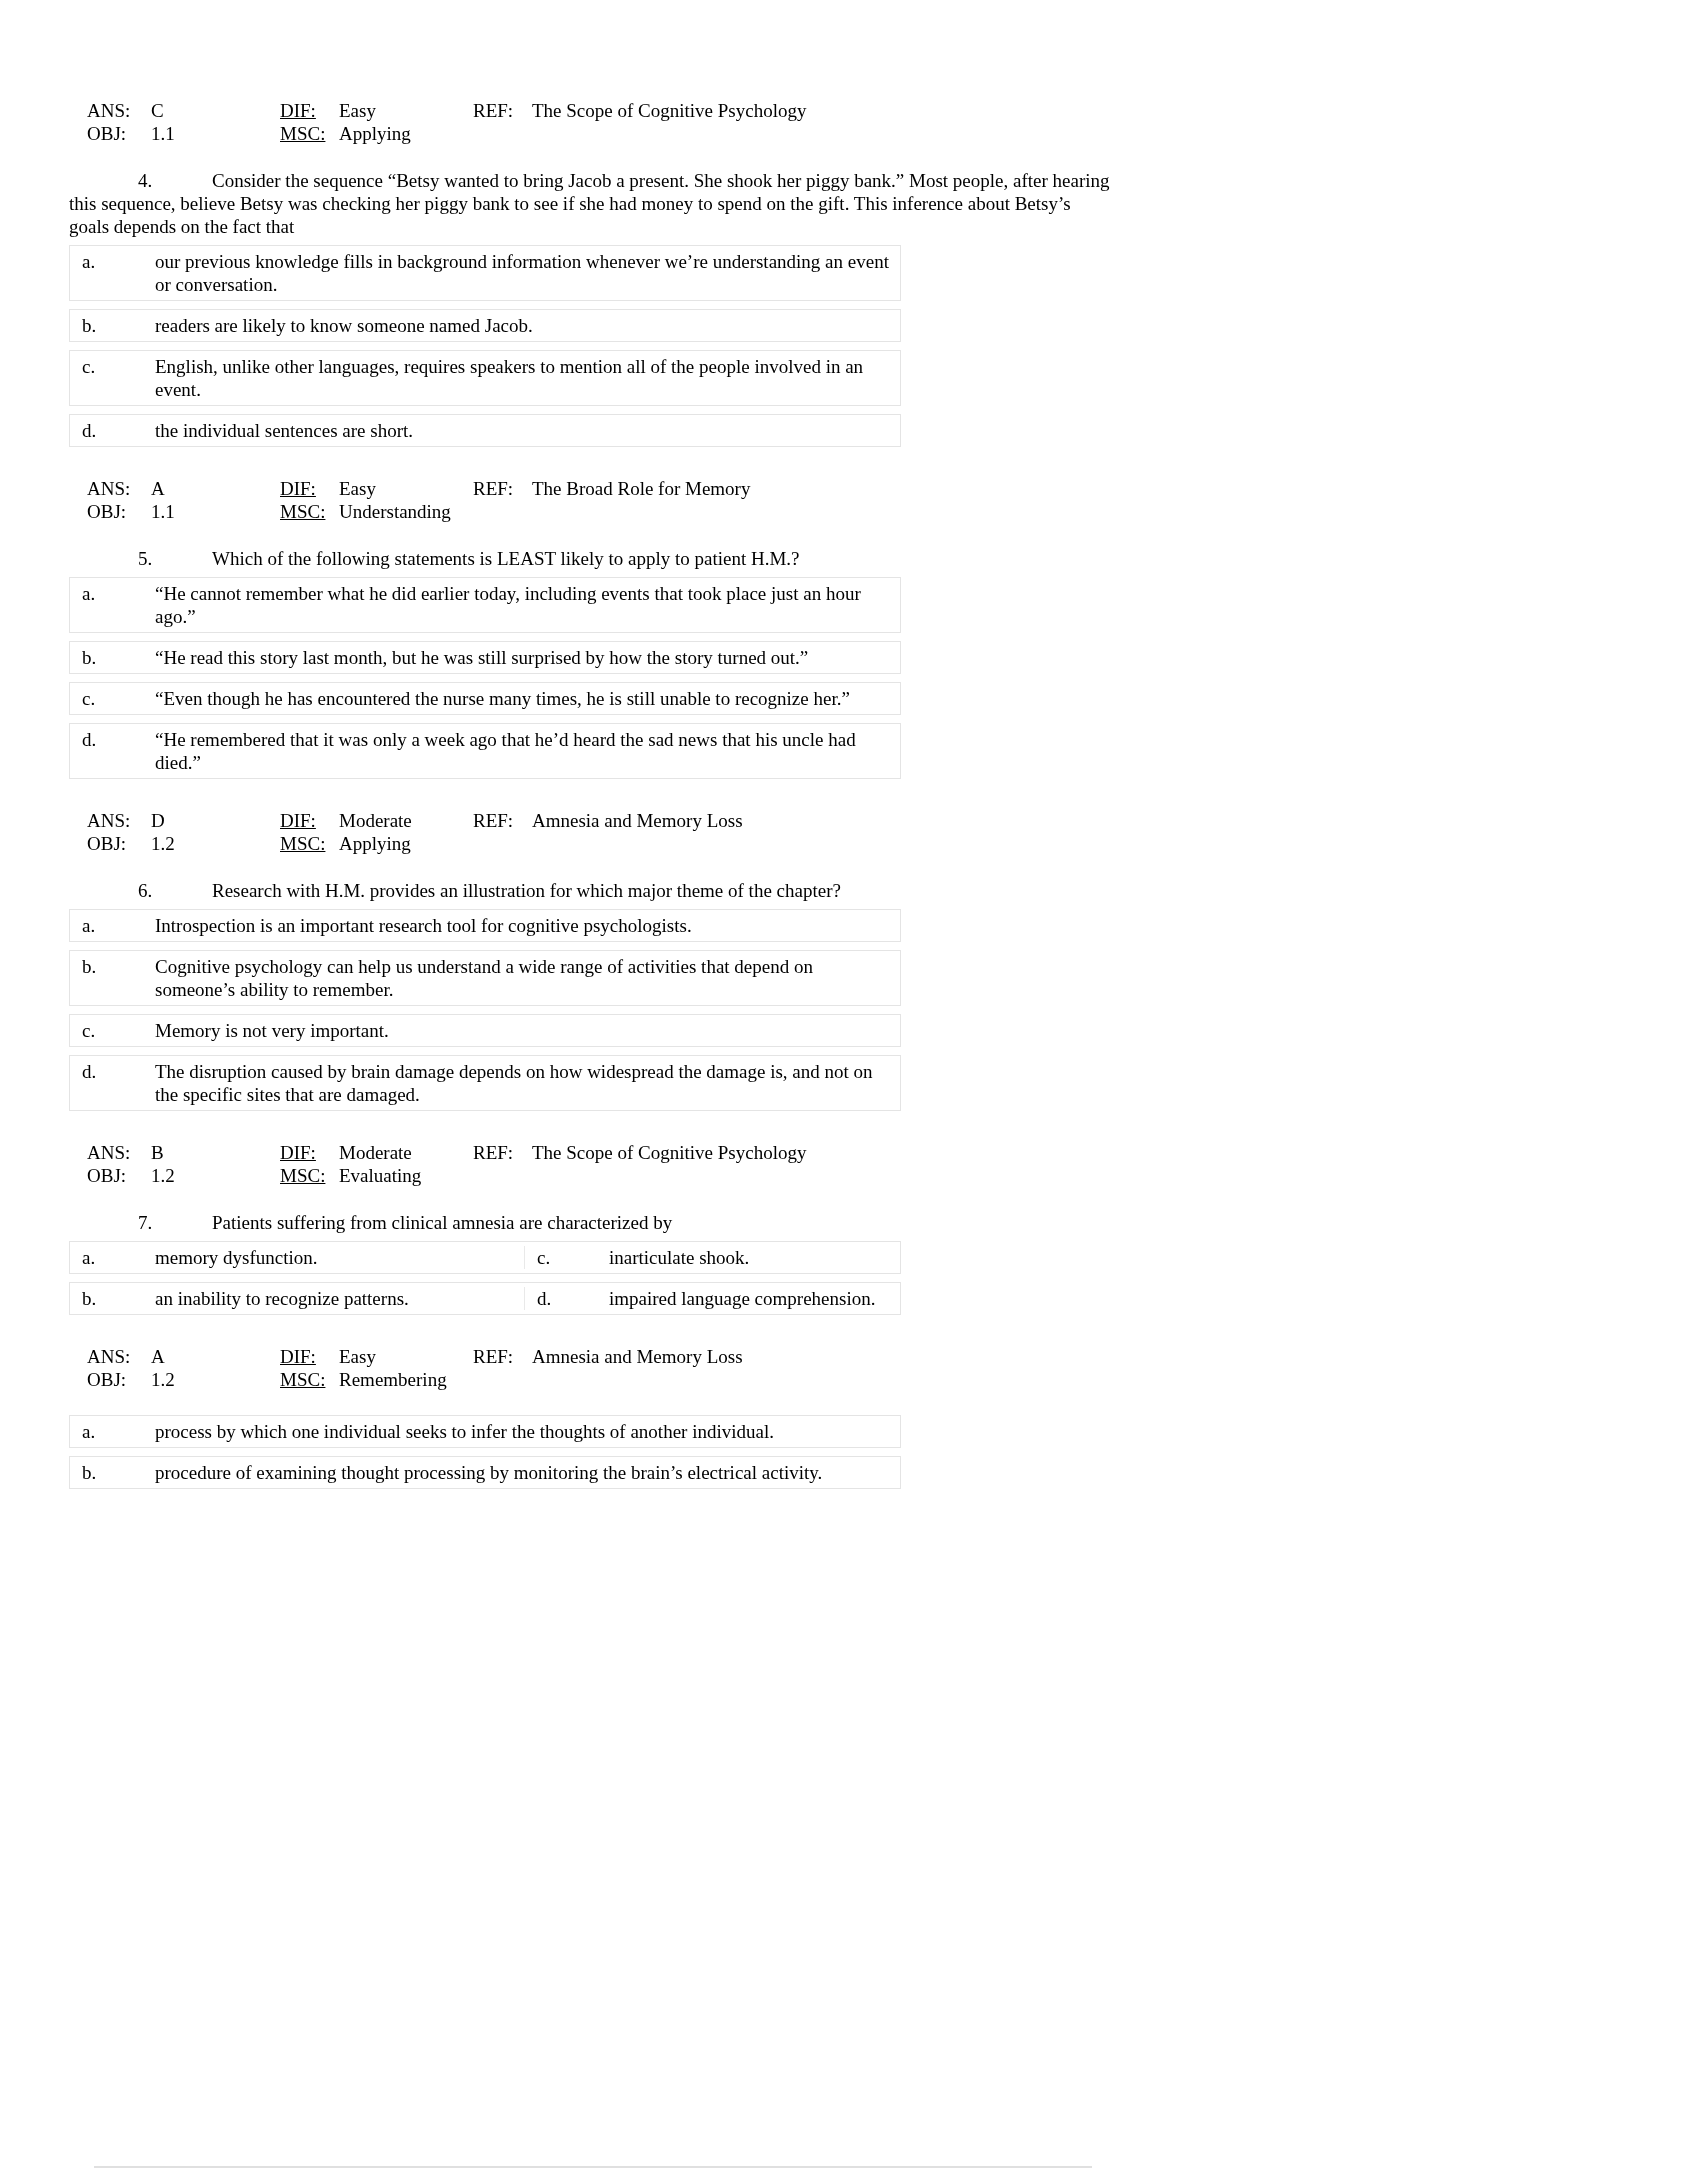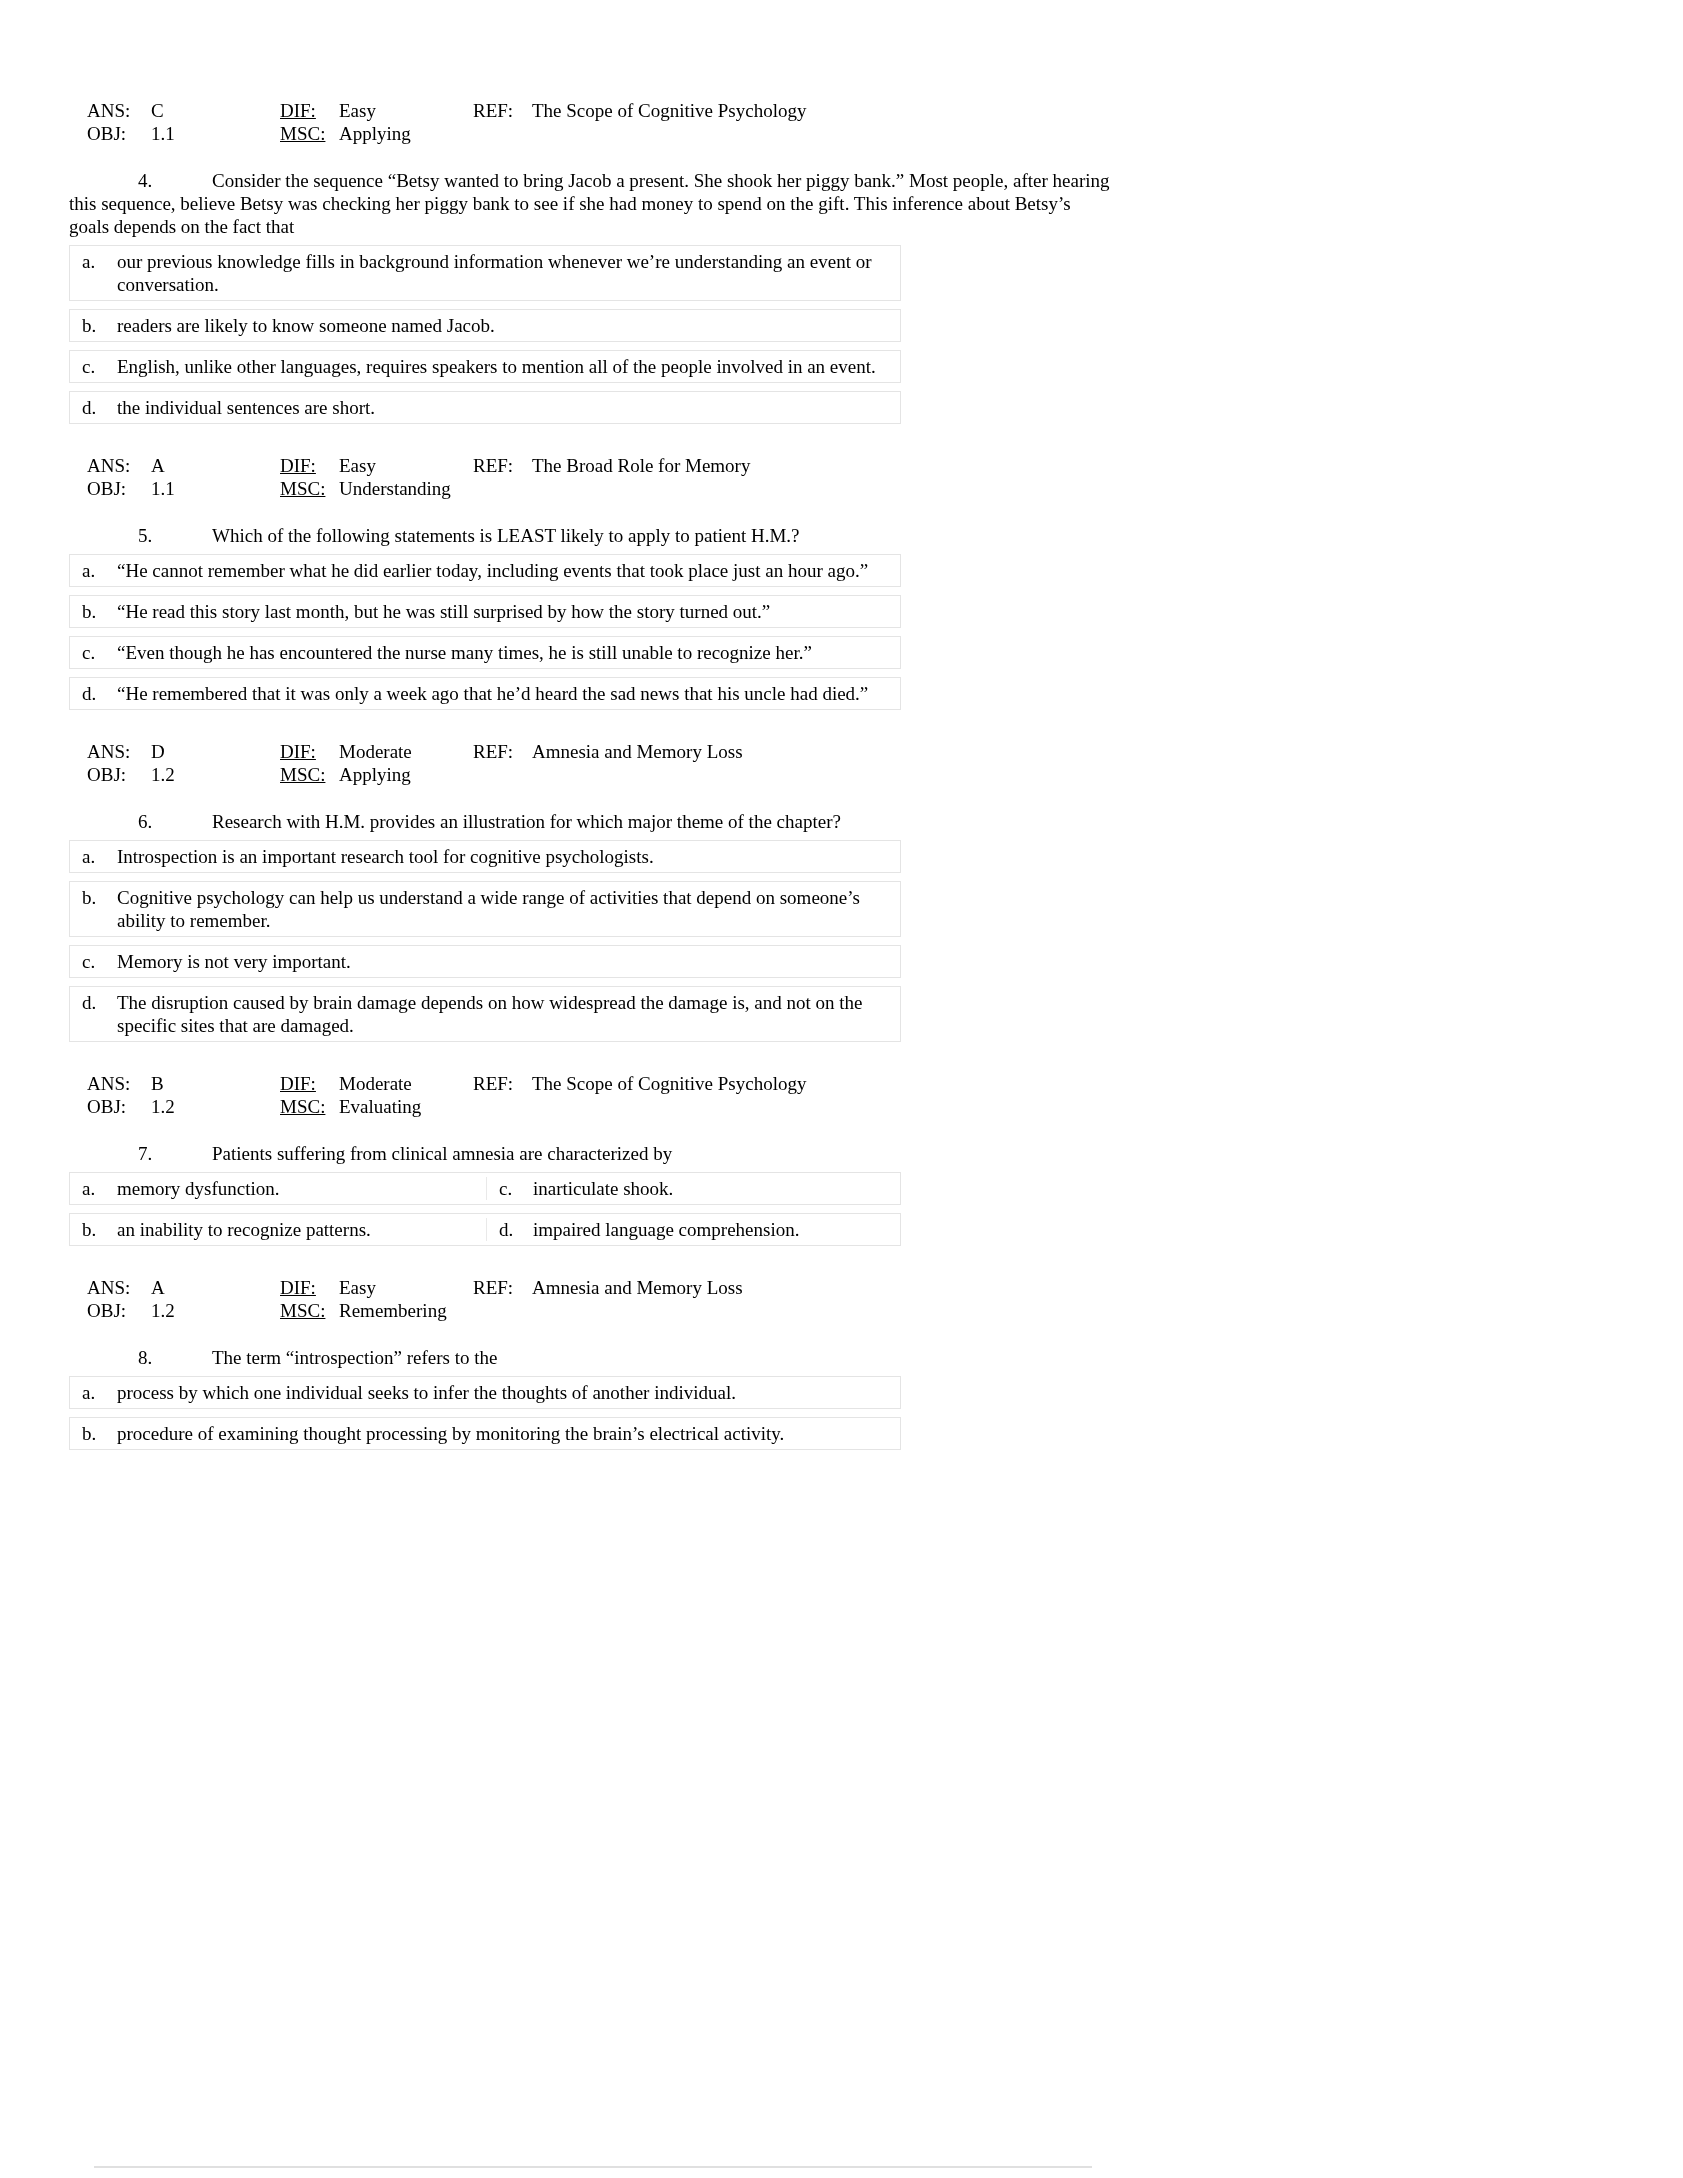--- a/index.html
+++ b/index.html
@@ -38,21 +38,21 @@
   .options { width: 832px; }
   .option {
     display: flex;
     border: 1px solid #e4e4e4;
     padding: 4px 6px 4px 0;
     margin-bottom: 8px;
     background: #ffffff;
   }
   .option:last-child { margin-bottom: 0; }
   .opt-letter { flex: none; width: 47px; padding-left: 12px; }
-  .opt-text { flex: 1; }
+  .opt-text { flex: 1; margin-left: 38px; }
   .opt-text.col1 { flex: none; width: 369px; }
   .opt-letter.col-sep { border-left: 1px solid #e9e9e9; }
 
   
   .bottom-line {
     position: absolute;
     left: 94px;
     top: 2166px;
     width: 998px;
     height: 2px;
@@ -227,21 +227,20 @@
     </div>
     <div class="ans-row">
       <span class="cell c1">OBJ:</span>
       <span class="cell c2">1.2</span>
       <span class="cell c3">MSC:</span>
       <span class="cell c6">Remembering</span>
     </div>
   </div>
 
   <div class="question">
-    <p class="stem"><span class="num-spacer"></span><span class="num">8.</span><span>The term “introspection” refers to the</span></p>
     <div class="options">
       <div class="option">
         <span class="opt-letter">a.</span>
         <span class="opt-text">process by which one individual seeks to infer the thoughts of another individual.</span>
       </div>
       <div class="option">
         <span class="opt-letter">b.</span>
         <span class="opt-text">procedure of examining thought processing by monitoring the brain’s electrical activity.</span>
       </div>
     </div>

